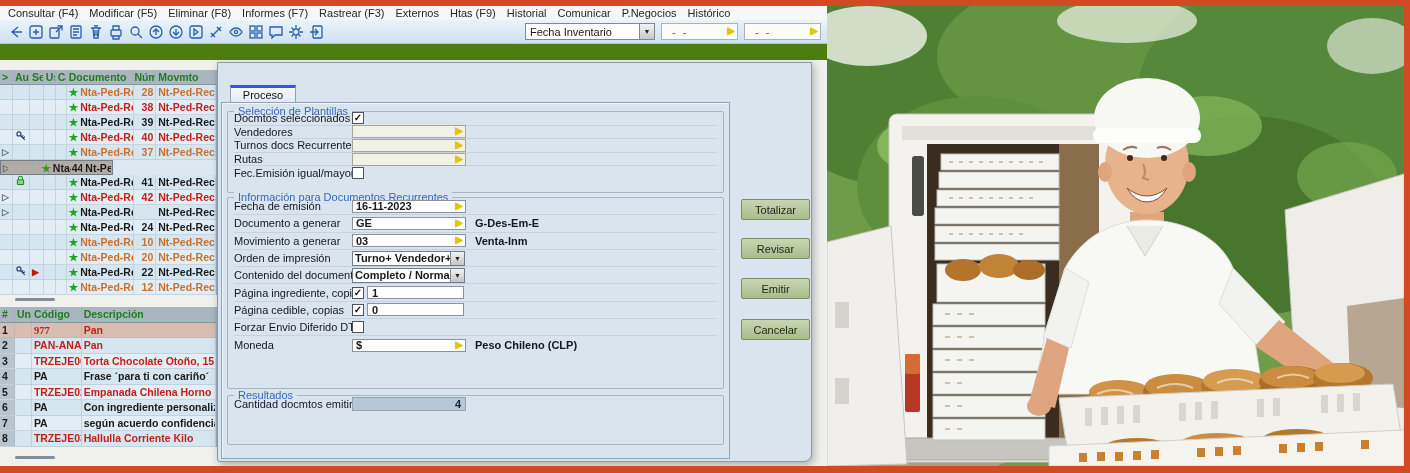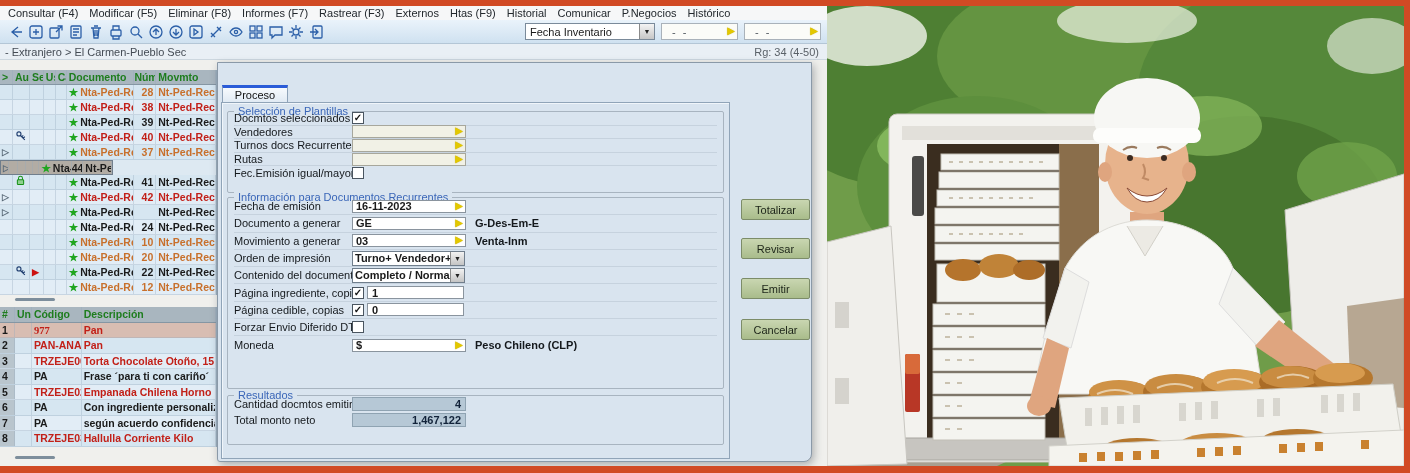--- a/index.html
+++ b/index.html
@@ -50,21 +50,21 @@
   .indg   { color:#5a6a78; font-size:9px; }
   .flag   { color:#cc1111; font-size:9px; }
   .numcell-bg { background:#b9c5cd; }
   .hthumb { position:absolute; height:3px; width:40px; left:15px; background:#7d8e9c; border-radius:2px; }
 
   
   #dialog { position:absolute; left:217px; top:2px; width:595px; height:400px; background:#d9e4ef; border:1px solid #8a99a8; border-radius:0 0 8px 3px; box-shadow:2px 3px 8px rgba(40,50,60,.35); }
   #dlg-titlebar { position:absolute; left:0; top:0; width:100%; height:18px; background:#fafbfc; border-bottom:1px solid #d4dce4; display:flex; align-items:center; }
   #dlg-title { padding-left:8px; color:#444a50; }
   #dlg-close { margin-left:auto; margin-right:8px; color:#555; font-size:13px; line-height:13px; cursor:default; }
-  #dlg-tab { position:absolute; left:4px; top:22px; width:66px; height:18px; background:linear-gradient(#f7fafd,#dfe9f3); border:1px solid #8fa3b8; border-top:3px solid #2b5cd8; border-bottom:none; text-align:center; line-height:14px; color:#111; }
+  #dlg-tab { position:absolute; left:12px; top:22px; width:66px; height:18px; background:linear-gradient(#f7fafd,#dfe9f3); border:1px solid #8fa3b8; border-top:3px solid #2b5cd8; border-bottom:none; text-align:center; line-height:14px; color:#111; }
   #dlg-panel { position:absolute; left:3px; top:39px; width:509px; height:357px; border:1px solid #90a4b8; box-shadow:inset 1px 1px 0 #f0f5fa; }
   .group { position:absolute; left:5px; width:497px; border:1px solid #a8b4c0; border-radius:2px; }
   .gtitle { position:absolute; top:-7px; left:6px; background:#d9e4ef; padding:0 4px; color:#3a66b8; }
   #grp-plantillas { top:8px;  height:82px; }
   #grp-info       { top:94px; height:192px; }
   #grp-resultados { top:292px; height:50px; }
   .frow { display:flex; align-items:center; height:13.6px; margin:0 6px; border-bottom:1px solid #c6d2de; position:relative; }
   #grp-info .frow { height:17.3px; }
   #grp-resultados .frow { height:16px; border-bottom:none; }
   .frow:last-child { border-bottom:none; }
@@ -212,24 +212,20 @@
         <span class="val">- -</span>
         <span class="arr">▶</span>
       </span>
       <span class="rangefield">
         <span class="val">- -</span>
         <span class="arr">▶</span>
       </span>
     </span>
   </div>
 
-  <div id="crumbbar">
-    <span id="crumb">- Extranjero &gt; El Carmen-Pueblo Sec</span>
-    <span id="rg">Rg: 34 (4-50)</span>
-  </div>
 
   <div id="workspace">
     <div id="main-table" class="gridtable">
         <div class="trow thead">
           <span class="tc" style="width: 13px;">&gt;</span>
           <span class="tc" style="width: 17px;">Au</span>
           <span class="tc" style="width: 14px;">Se</span>
           <span class="tc" style="width: 12px;">Us</span>
           <span class="tc" style="width: 11px;">Ca</span>
           <span class="tc" style="width: 68px;">Documento</span>
@@ -540,24 +536,20 @@
                 <span class="lkarrow">▶</span>
               </span>
               <span class="fsuffix">Peso Chileno (CLP)</span>
             </div>
           </div>
         <div id="grp-resultados" class="group">
           <span class="gtitle">Resultados</span>
         <div class="frow">
               <span class="flabel">Cantidad docmtos emitir</span>
               <span class="resval">4</span>
-            </div>
-            <div class="frow">
-              <span class="flabel">Total monto neto</span>
-              <span class="resval">1,467,122</span>
             </div>
           </div>
       </div>
     <button class="dlgbtn" style="top: 136px;">Totalizar</button>
         <button class="dlgbtn" style="top: 175px;">Revisar</button>
         <button class="dlgbtn" style="top: 215px;">Emitir</button>
         <button class="dlgbtn" style="top: 256px;">Cancelar</button>
       </div>
   </div>
 </div>

